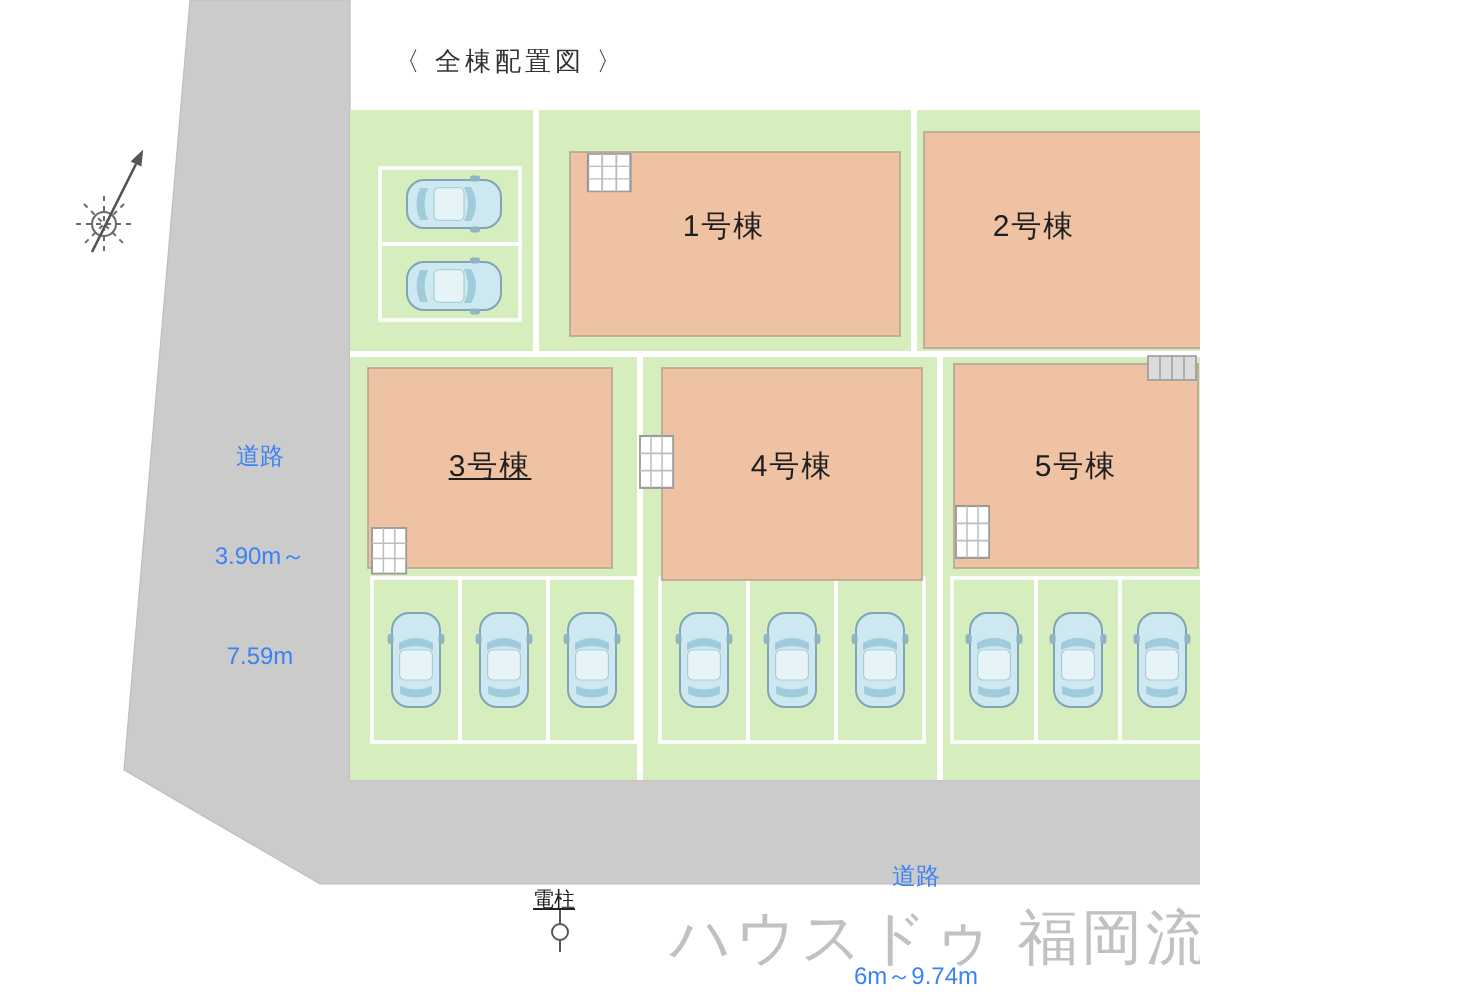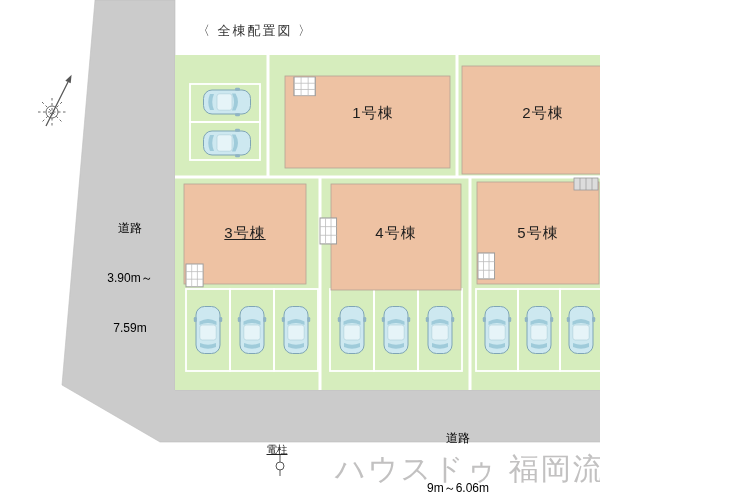--- a/index.html
+++ b/index.html
@@ -4,21 +4,21 @@
 <style>
   * { margin:0; padding:0; box-sizing:border-box; }
   html,body { background:#ffffff; }
   body { font-family:"Liberation Sans","DejaVu Sans",sans-serif; }
   .canvas { position:relative; width:600px; height:502px; background:#ffffff; overflow:hidden; }
   .canvas > svg { position:absolute; left:0; top:0; }
   .lbl { position:absolute; color:#222222; white-space:pre; }
   .centered { transform:translateX(-50%); text-align:center; }
   .title { font-size:13px; letter-spacing:2px; color:#333333; }
   .bldg { font-size:15px; letter-spacing:1px; color:#1e1e1e; }
-  .roadlbl { font-size:12px; line-height:1.4; color:#000000; }
+  .roadlbl { font-size:12px; line-height:1.4; color:#3b82f6; }
   .polelbl { font-size:10.5px; color:#222222;text-decoration:underline; }
   .wm { font-size:30px; letter-spacing:2px; color:#c2c1c1; }
 </style>
 </head>
 <body>
 
 <div class="canvas">
 
   <svg width="740" height="502" viewBox="0 0 740 502">
     <defs>
@@ -101,34 +101,34 @@
     </g>
 
     <g>
       <line x1="280" y1="455" x2="280" y2="476" stroke="#555555" stroke-width="1"></line>
       <circle cx="280" cy="466" r="4" fill="#ffffff" stroke="#555555" stroke-width="1"></circle>
     </g>
   </svg>
 
   <div class="lbl title centered" style="left:255px; top:22px;">〈 全棟配置図 〉</div>
 
-  <div class="lbl bldg centered" style="left:373px; top:104px;">1号棟</div>
-  <div class="lbl bldg centered" style="left:543px; top:104px;">2号棟</div>
+  <div class="lbl bldg centered" style="left:362px; top:104px;">1号棟</div>
+  <div class="lbl bldg centered" style="left:517px; top:104px;">2号棟</div>
   <div class="lbl bldg centered" style="left:245px; top:224px;text-decoration:underline;">3号棟</div>
   <div class="lbl bldg centered" style="left:396px; top:224px;">4号棟</div>
   <div class="lbl bldg centered" style="left:538px; top:224px;">5号棟</div>
 
   <div class="lbl roadlbl centered" style="left:130px; top:186px;">
     <div>道路</div>
     <div>3.90m～</div>
     <div>7.59m</div>
   </div>
 
   <div class="lbl roadlbl centered" style="left:458px; top:396px;">
     <div>道路</div>
-    <div>9m～6.06m</div>
+    <div>6m～9.74m</div>
   </div>
 
   <div class="lbl polelbl centered" style="left:277px; top:443px;">電柱</div>
 
   <div class="lbl wm" style="left:335px; top:449px;">ハウスドゥ 福岡流通センター</div>
 
 </div>
 
 </body></html>

